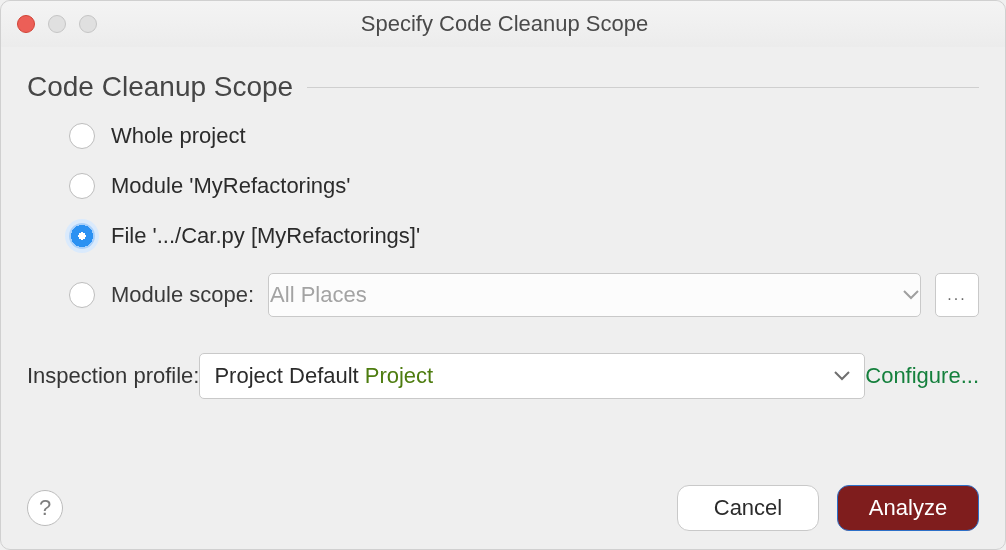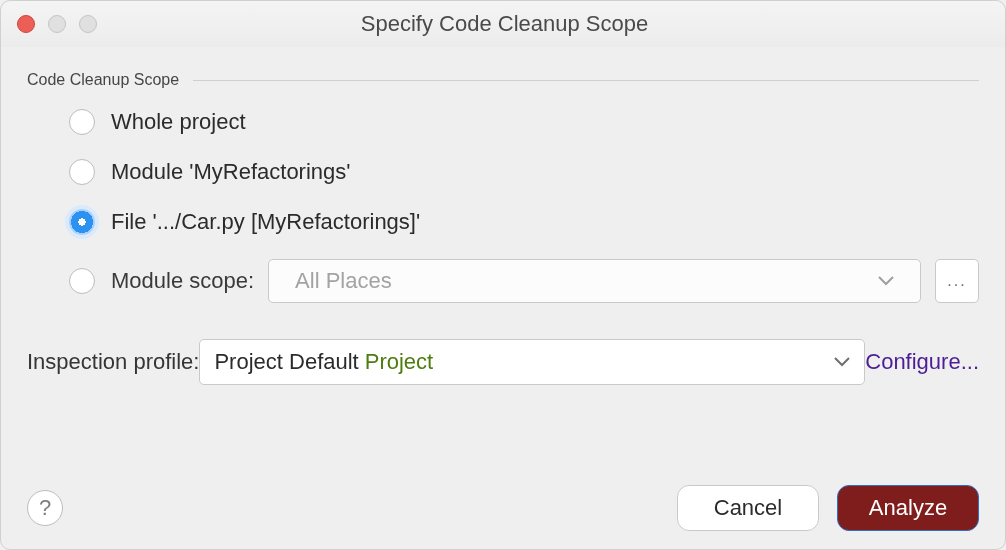--- a/index.html
+++ b/index.html
@@ -59,21 +59,21 @@
       display: flex;
       flex-direction: column;
     }
     .group-title-row {
       display: flex;
       align-items: center;
       gap: 14px;
       margin-bottom: 20px;
     }
     .group-title {
-      font-size: 16px;
+      font-size: 28px;
       color: #464646;
       white-space: nowrap;
     }
     .group-sep {
       flex: 1;
       height: 1px;
       background: #cfcfcf;
     }
     .radio-list {
       display: flex;
@@ -110,21 +110,21 @@
     .radio-label.disabled {
       color: #3a3a3a;
     }
     .combo {
       height: 44px;
       background: #fff;
       border: 1px solid #c9c9c9;
       border-radius: 5px;
       display: flex;
       align-items: center;
-      padding: 0 26px;
+      padding: 0 1px;
       font-size: 22px;
       color: #9f9f9f;
       position: relative;
       flex: 1;
     }
     .combo.disabled {
       background: #fcfcfc;
       color: #a3a3a3;
     }
     .combo .caret {
@@ -167,21 +167,21 @@
       border-radius: 5px;
       display: flex;
       align-items: center;
       padding: 0 14px;
       font-size: 22px;
     }
     .profile-combo .primary { color: #2b2b2b; }
     .profile-combo .secondary { color: #4d7c0f; margin-left: 6px; }
     .configure-link {
       font-size: 22px;
-      color: #4c1d95;
+      color: #15803d;
     }
     .footer {
       display: flex;
       align-items: center;
       margin-top: auto;
     }
     .help-btn {
       width: 36px;
       height: 36px;
       border-radius: 50%;

